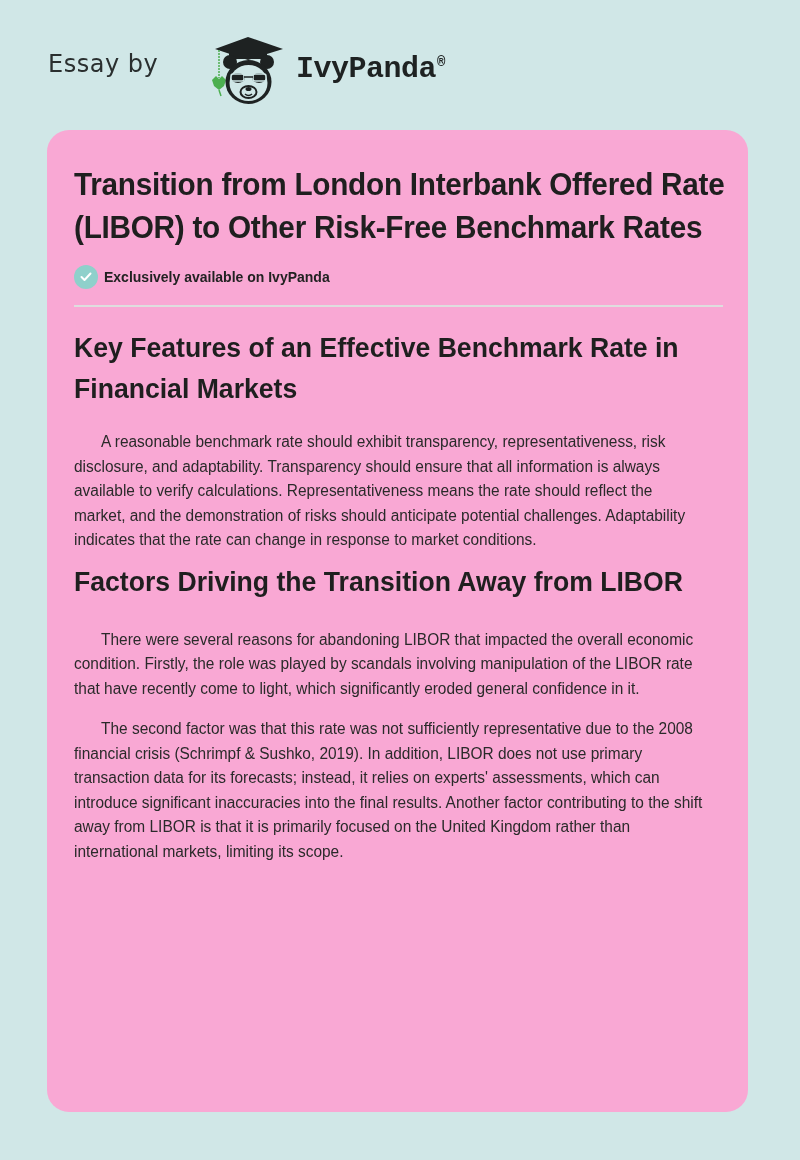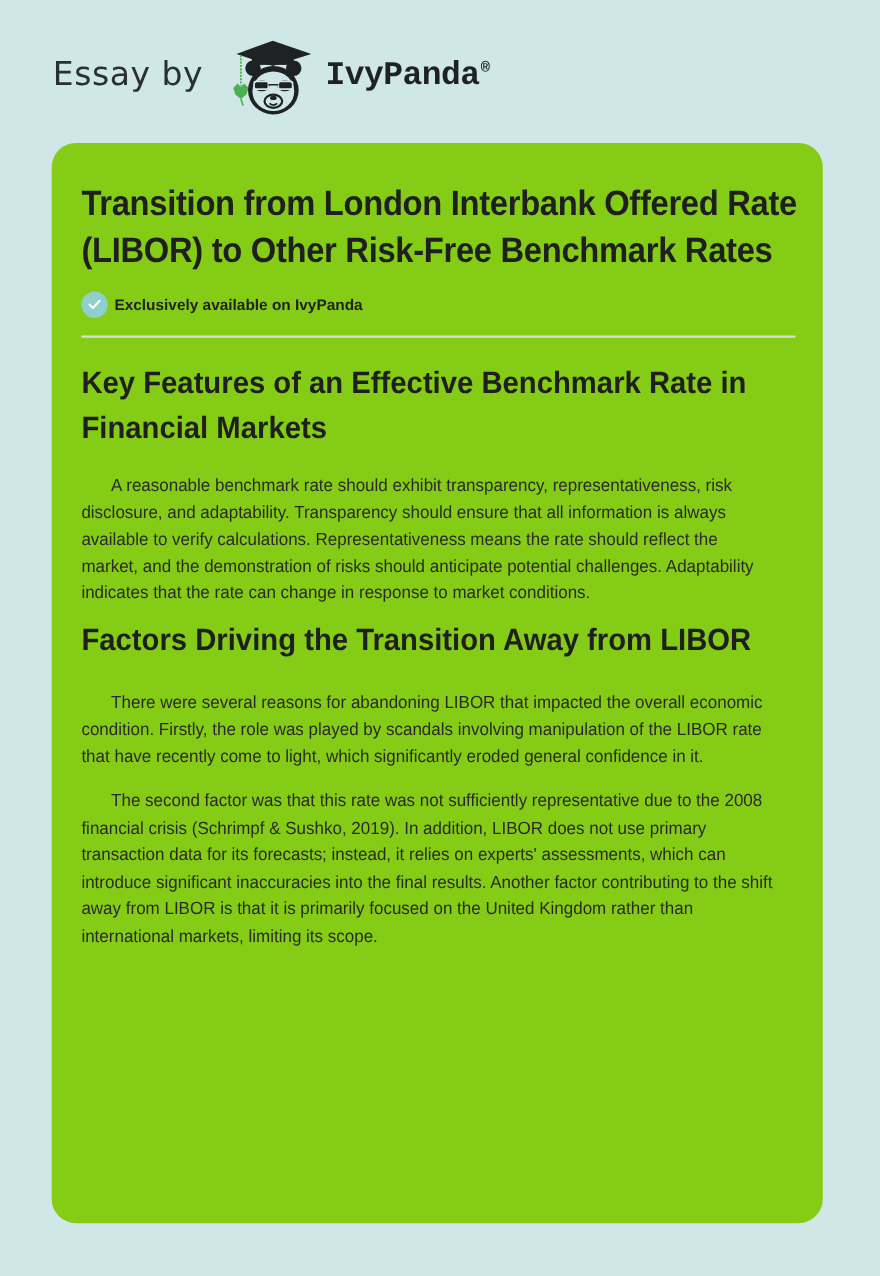--- a/index.html
+++ b/index.html
@@ -18,21 +18,21 @@
       position: absolute;
       left: 0; top: 0;
       width: 800px;
       height: 130px;
     }
     .essay-by {
       position: absolute;
       left: 48px;
       top: 50px;
       font-family: "DejaVu Sans", sans-serif;
-      font-size: 30px;
+      font-size: 24px;
       color: #2a2f2f;
       letter-spacing: 0.5px;
     }
     .logo-icon {
       position: absolute;
       left: 203px;
       top: 36px;
       width: 88px;
       height: 72px;
     }
@@ -52,21 +52,21 @@
       position: relative;
       top: 2px;
       margin-left: 1px;
     }
     .card {
       position: absolute;
       left: 47px;
       top: 130px;
       width: 701px;
       height: 982px;
-      background: #84cc16;
+      background: #f9a8d4;
       border-radius: 22px;
       padding: 33px 26px 0 27px;
     }
     .title {
       font-family: "Liberation Sans", sans-serif;
       font-weight: bold;
       font-size: 32px;
       line-height: 43px;
       color: #1f1f1f;
       letter-spacing: -0.3px;

